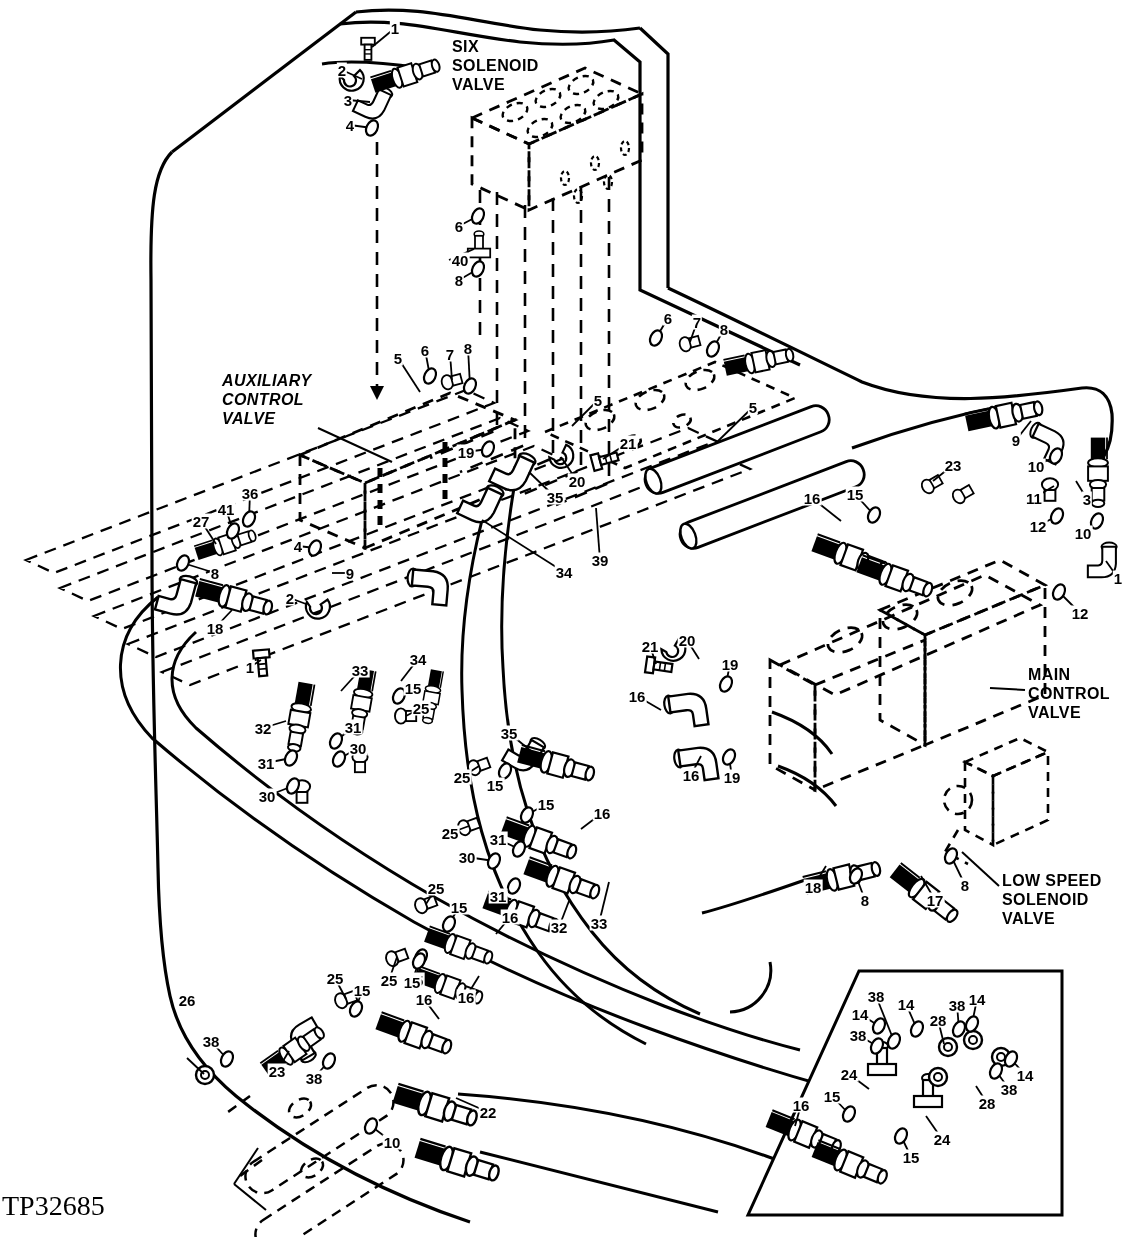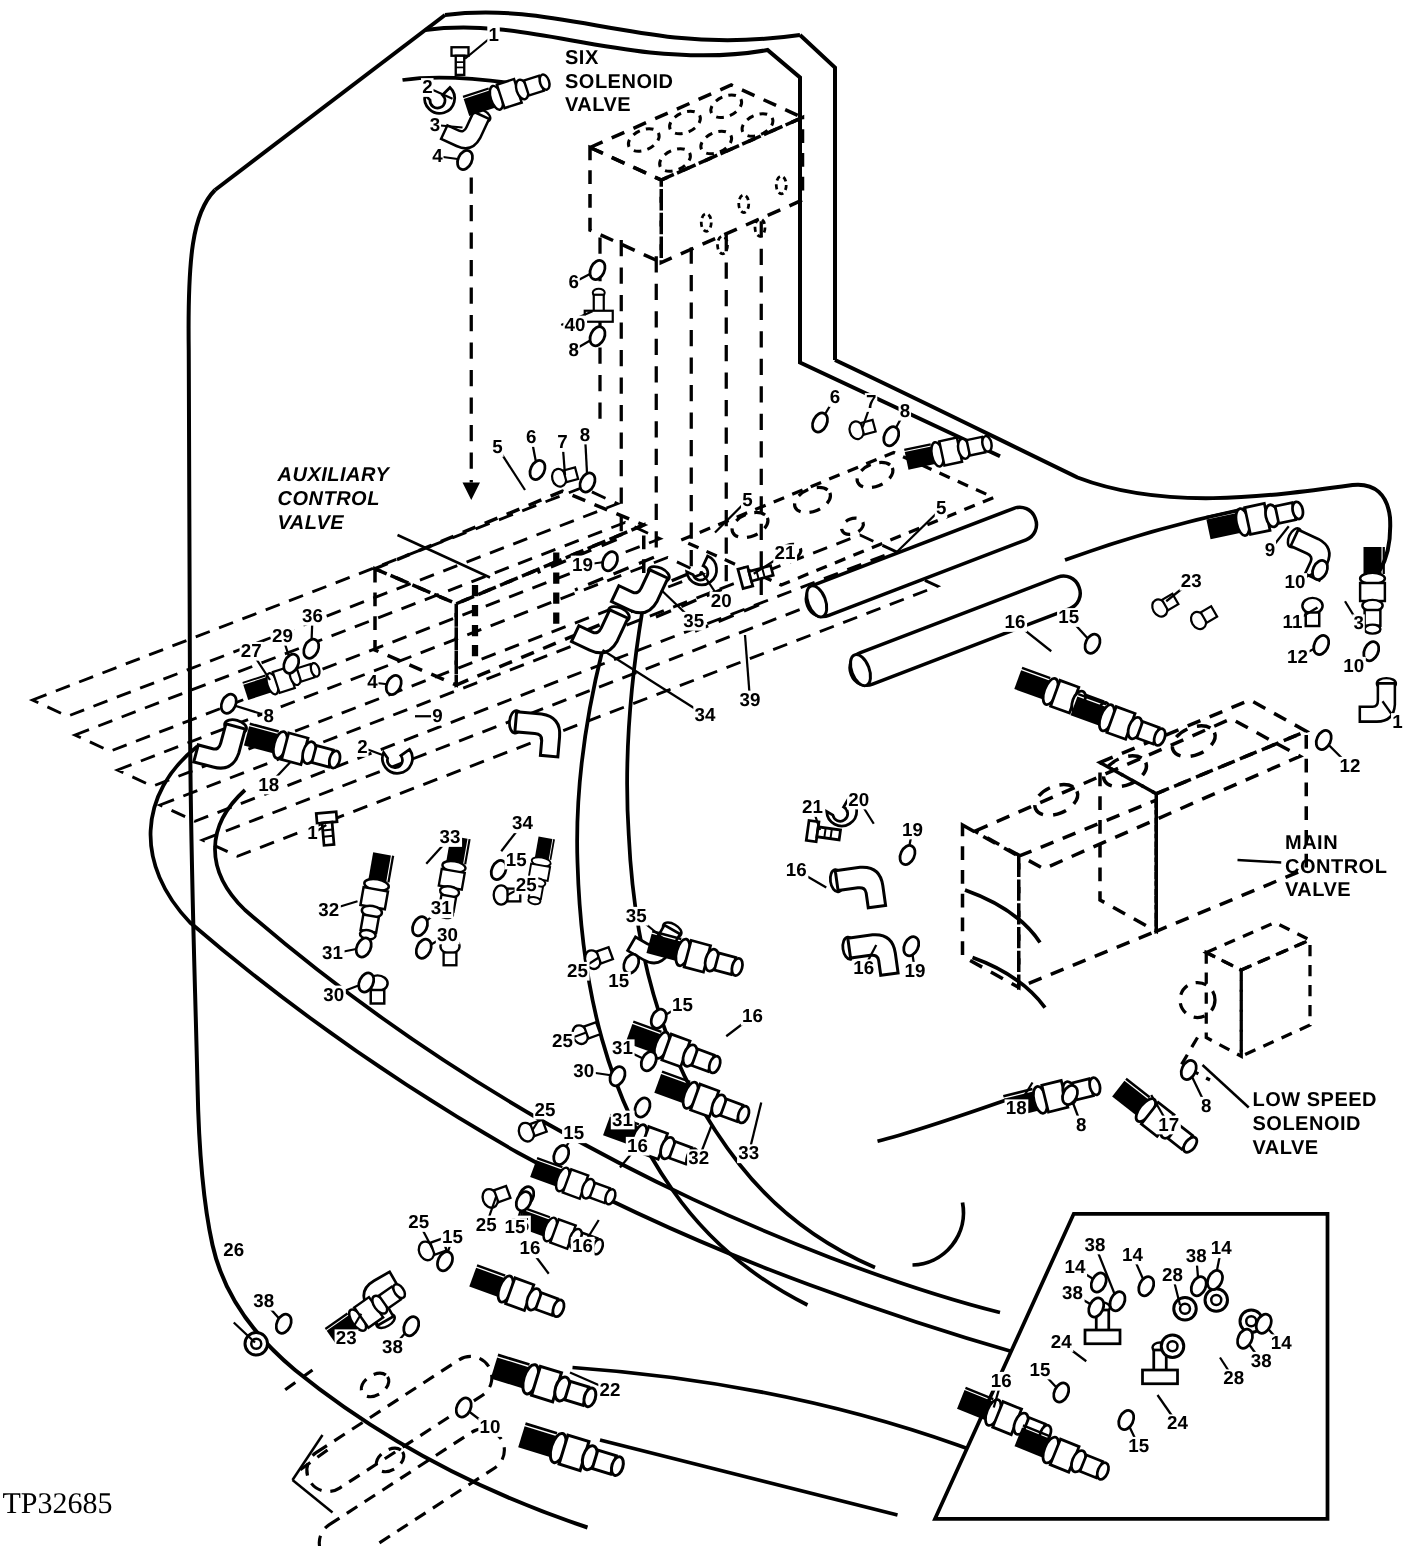--- a/index.html
+++ b/index.html
@@ -4,21 +4,21 @@
 <style>
   html,body{margin:0;padding:0;background:#fff;}
   #stage{position:relative;width:1127px;height:1237px;background:#fff;overflow:hidden;
          font-family:"Liberation Sans",sans-serif;}
   #diagram{position:absolute;left:0;top:0;}
   #labels{position:absolute;left:0;top:0;width:1127px;height:1237px;pointer-events:none;}
   .callout{position:absolute;transform:translate(-50%,-50%);font-weight:bold;font-size:15px;
            line-height:1;color:#000;background:#fff;padding:0 1px;}
   .complabel{position:absolute;font-weight:bold;font-size:16px;letter-spacing:.4px;
              line-height:1.18;color:#000;white-space:pre-line;}
-  .figid{position:absolute;font-family:"Liberation Serif",serif;font-size:24px;color:#000;}
+  .figid{position:absolute;font-family:"Liberation Serif",serif;font-size:28px;color:#000;}
 </style>
 </head>
 <body>
 
 <div id="stage">
 
 <svg id="diagram" width="1127" height="1237" viewBox="0 0 1127 1237">
   <defs>
     <g id="u-fit">
       <rect x="-36" y="-8" width="24" height="16" fill="#000"></rect>
@@ -447,21 +447,21 @@
         <div class="callout" style="left: 724px; top: 329px;">8</div>
         <div class="callout" style="left: 598px; top: 400px;">5</div>
         <div class="callout" style="left: 753px; top: 407px;">5</div>
         <div class="callout" style="left: 628px; top: 443px;">21</div>
         <div class="callout" style="left: 466px; top: 452px;">19</div>
         <div class="callout" style="left: 555px; top: 497px;">35</div>
         <div class="callout" style="left: 577px; top: 481px;">20</div>
         <div class="callout" style="left: 564px; top: 572px;">34</div>
         <div class="callout" style="left: 600px; top: 560px;">39</div>
         <div class="callout" style="left: 201px; top: 521px;">27</div>
-        <div class="callout" style="left: 226px; top: 509px;">29</div>
+        <div class="callout" style="left: 226px; top: 509px;">41</div>
         <div class="callout" style="left: 250px; top: 493px; text-align: center;">36</div>
         <div class="callout" style="left: 215px; top: 573px;">8</div>
         <div class="callout" style="left: 215px; top: 628px;">18</div>
         <div class="callout" style="left: 298px; top: 546px;">4</div>
         <div class="callout" style="left: 350px; top: 573px;">9</div>
         <div class="callout" style="left: 290px; top: 598px;">2</div>
         <div class="callout" style="left: 250px; top: 667px;">1</div>
         <div class="callout" style="left: 360px; top: 670px;">33</div>
         <div class="callout" style="left: 418px; top: 659px;">34</div>
         <div class="callout" style="left: 413px; top: 688px;">15</div>

